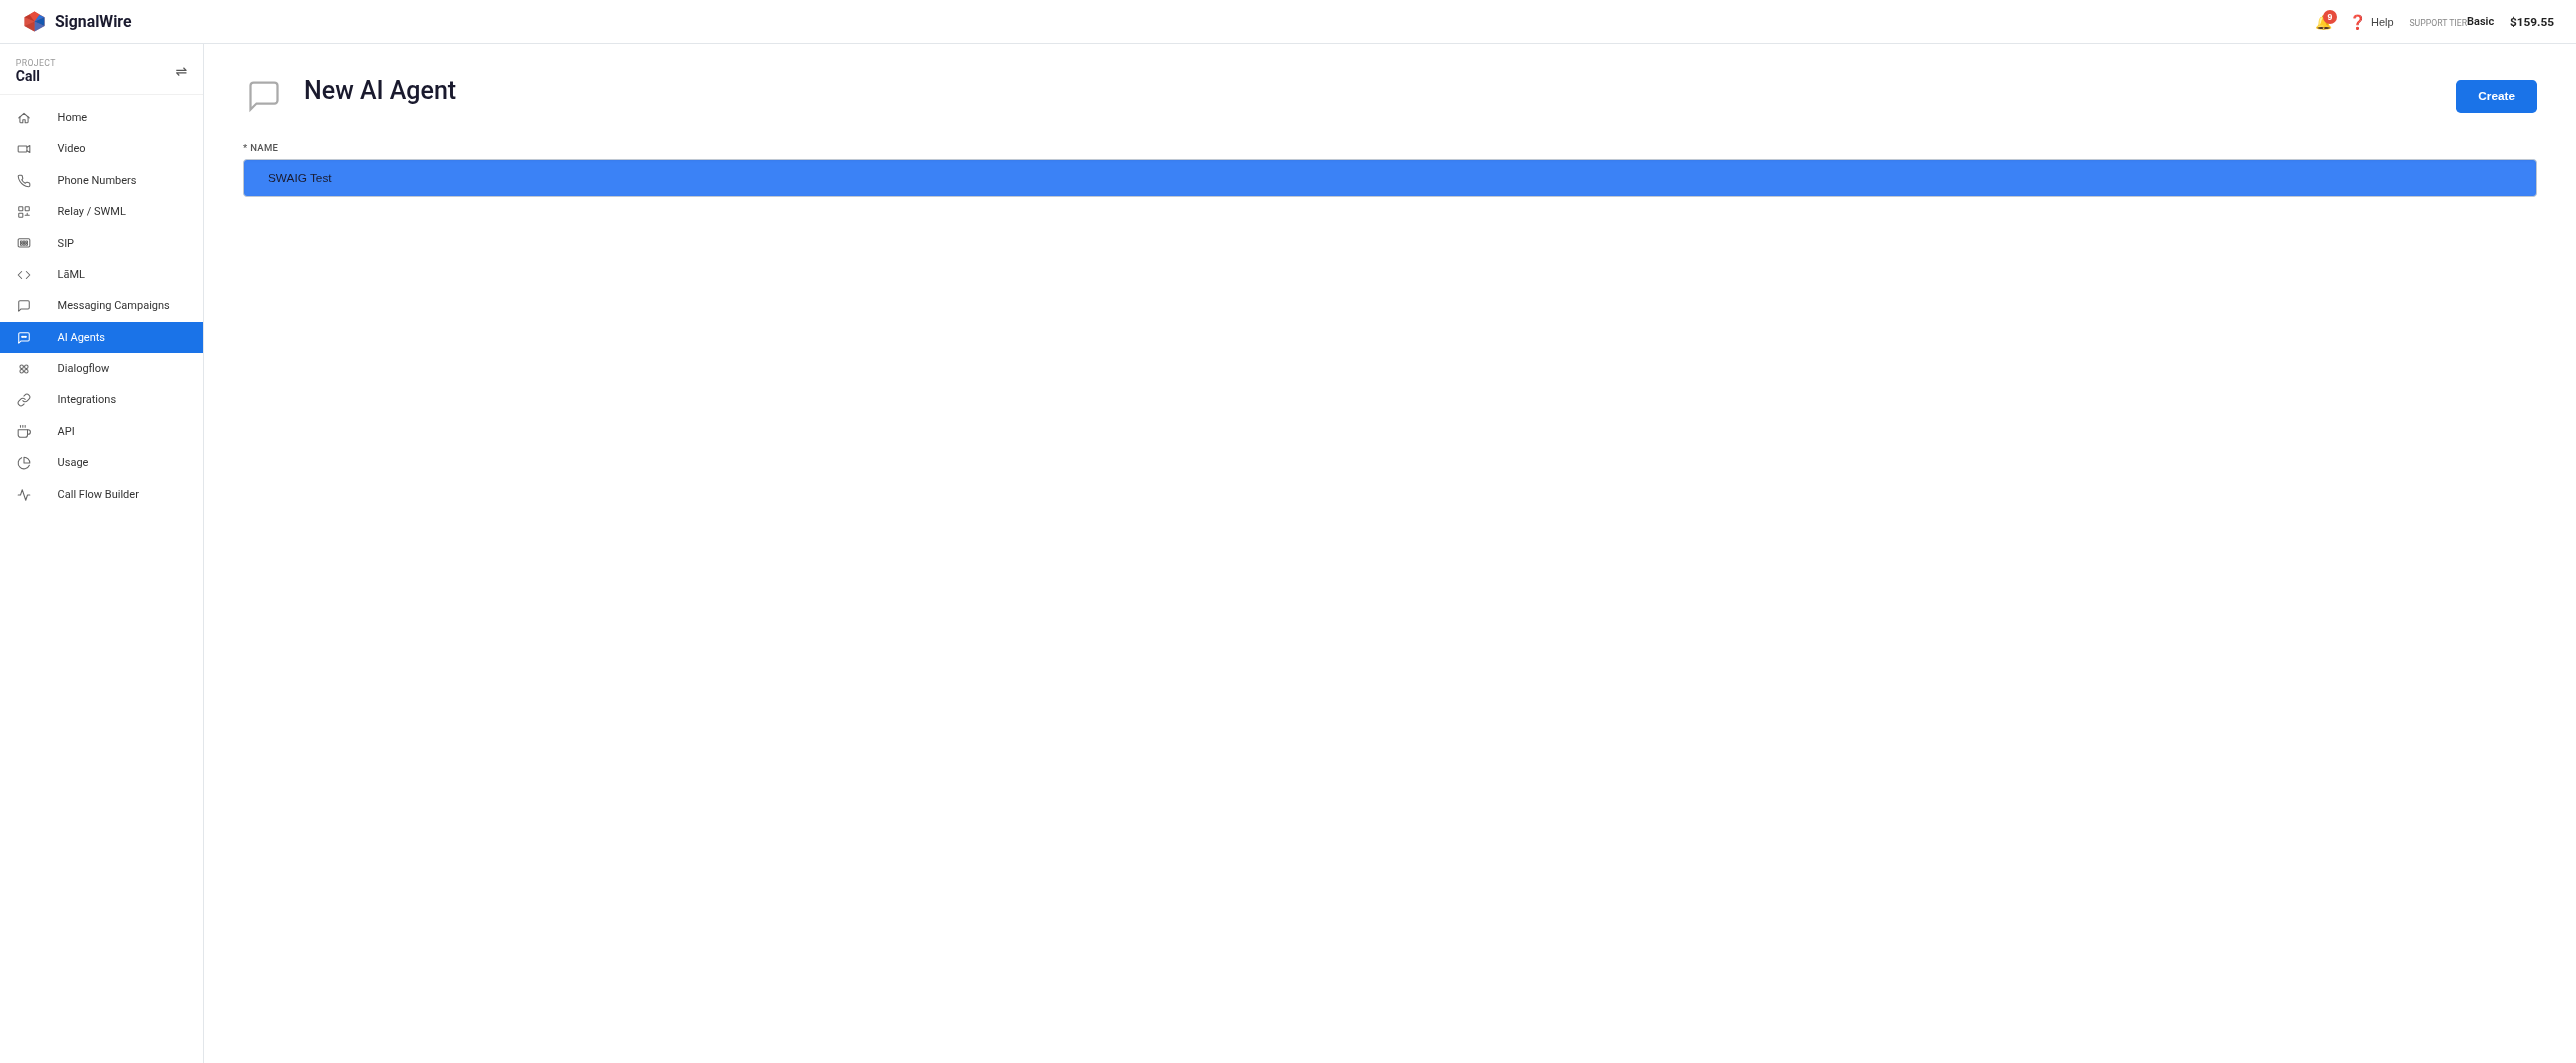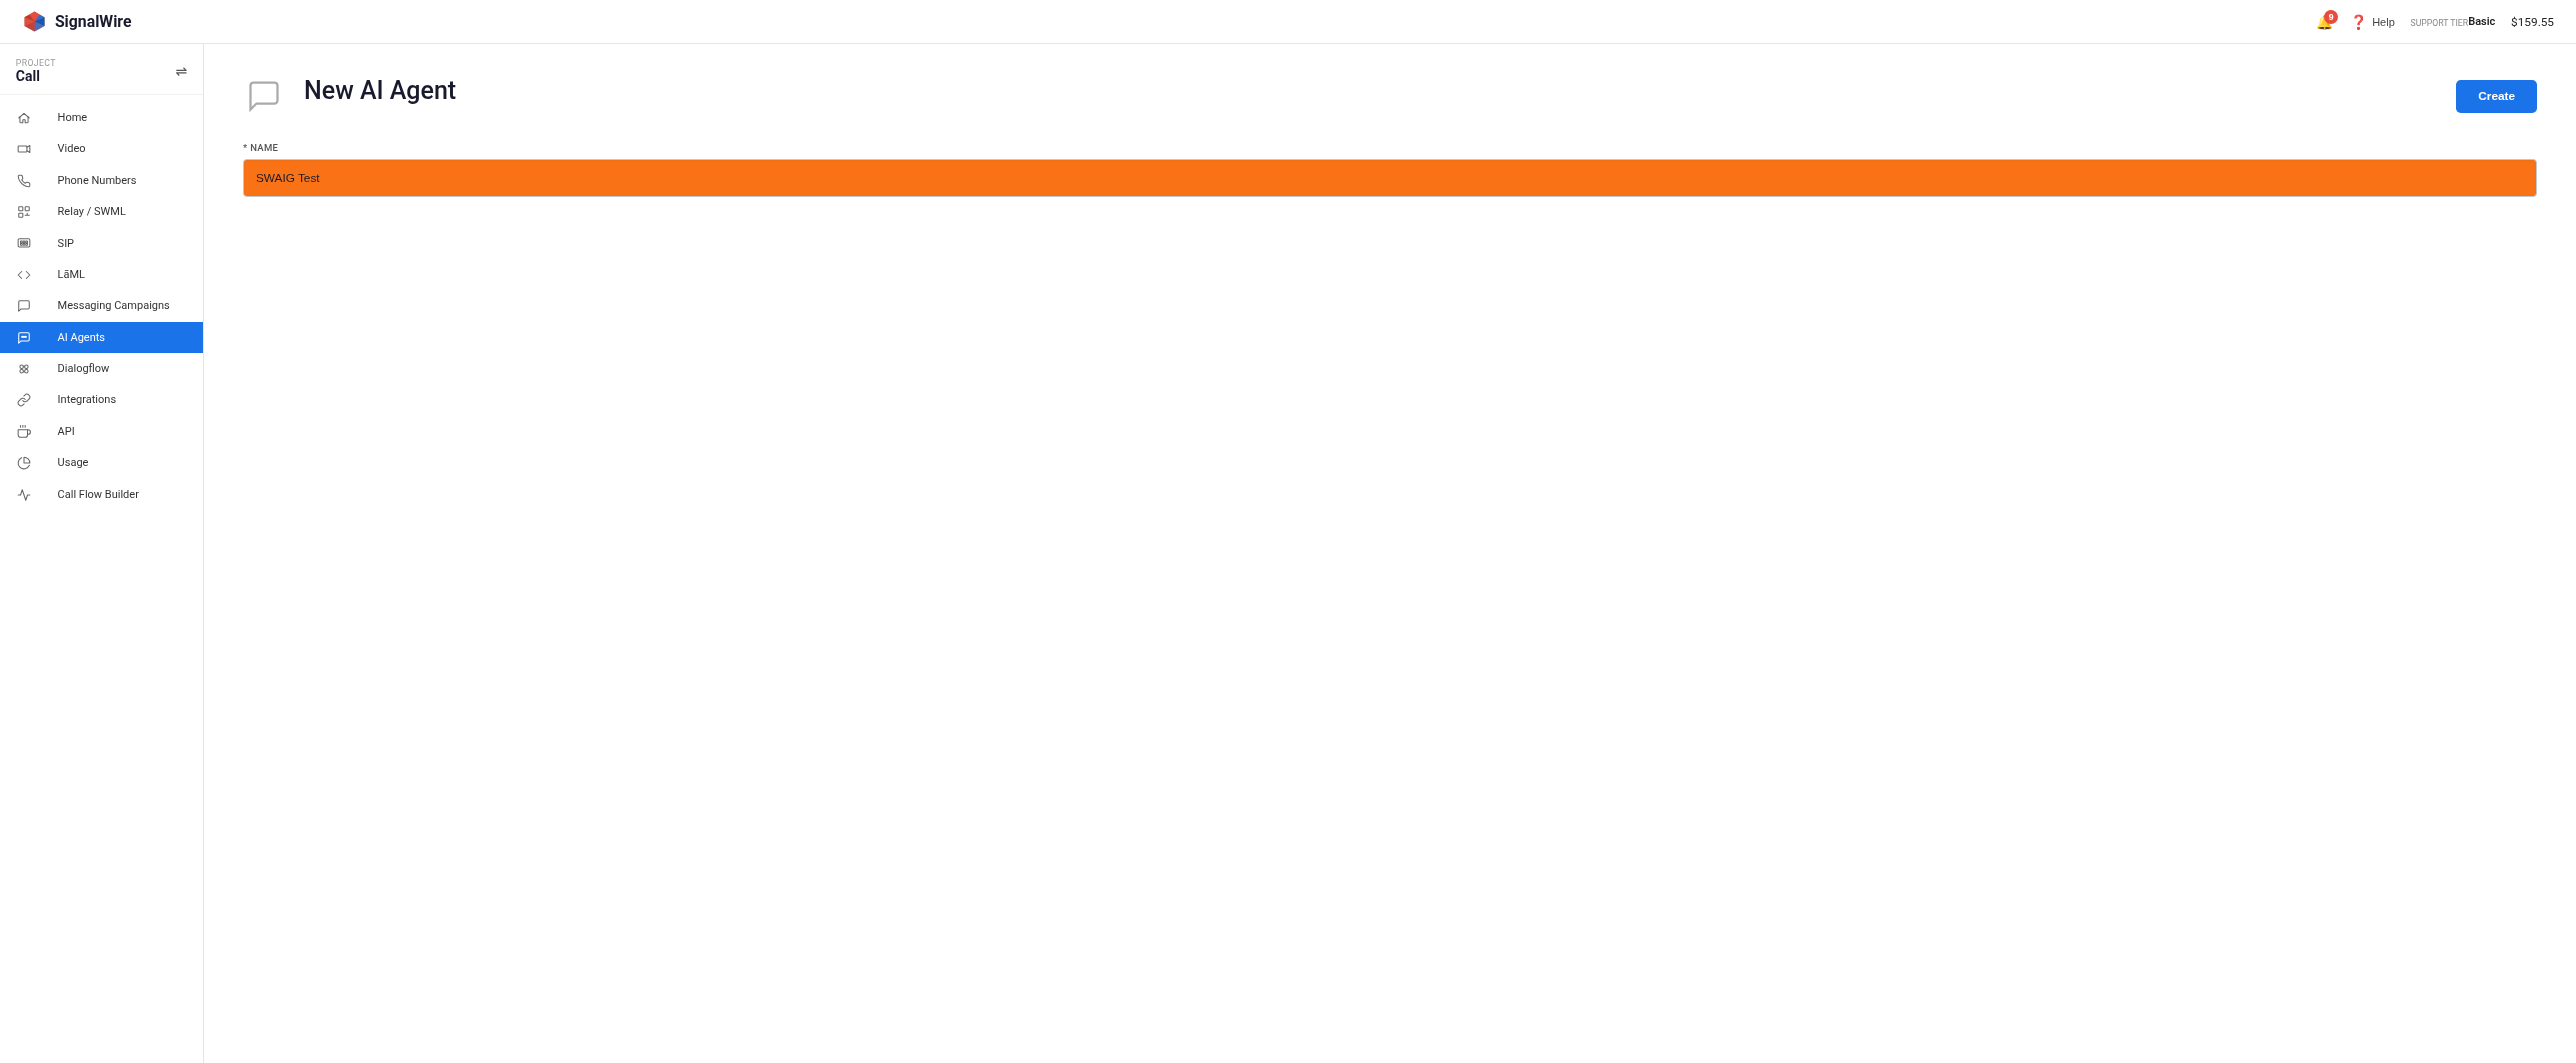--- a/index.html
+++ b/index.html
@@ -78,21 +78,21 @@
       color: #888;
       line-height: 1.4;
     }
     .support-tier-name {
       font-size: 11px;
       font-weight: 600;
       color: #222;
     }
     .balance {
       font-size: 11.8px;
-      font-weight: 400;
+      font-weight: 700;
       color: #222;
     }
 
     
     .main-layout {
       display: flex;
       flex: 1;
       overflow: hidden;
     }
 
@@ -218,27 +218,27 @@
     .field-label {
       font-size: 9.5px;
       color: #555;
       margin-bottom: 6.3px;
       font-weight: 500;
       text-transform: uppercase;
       letter-spacing: 0.3px;
     }
     .name-input {
       width: 100%;
-      padding: 11px 12px;
+      padding: 11px 24px;
       border: 1.2px solid #c0c8d2;
       border-radius: 3.9px;
       font-size: 11.8px;
       color: #1a1a2e;
       outline: none;
-      background: #f97316;
+      background: #3b82f6;
       box-shadow: inset 0 0.8px 2.4px rgba(0,0,0,0.06);
     }
   </style>
 </head>
 <body>
 
 <div class="top-header">
   <div class="logo-area">
 
     <svg class="logo-icon" viewBox="0 0 40 40">

